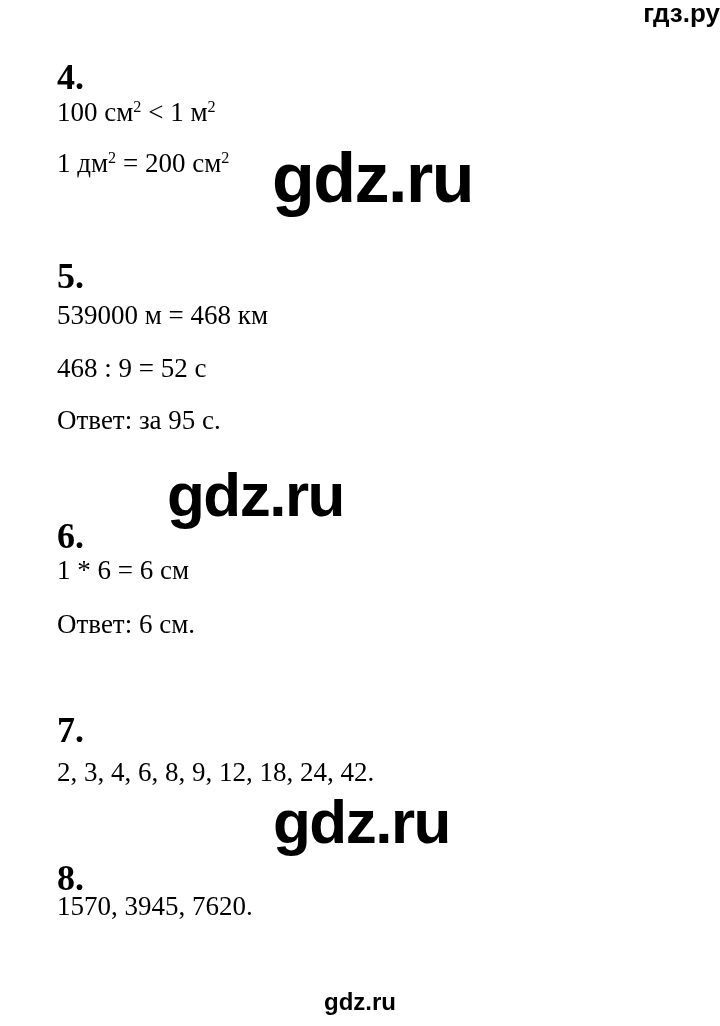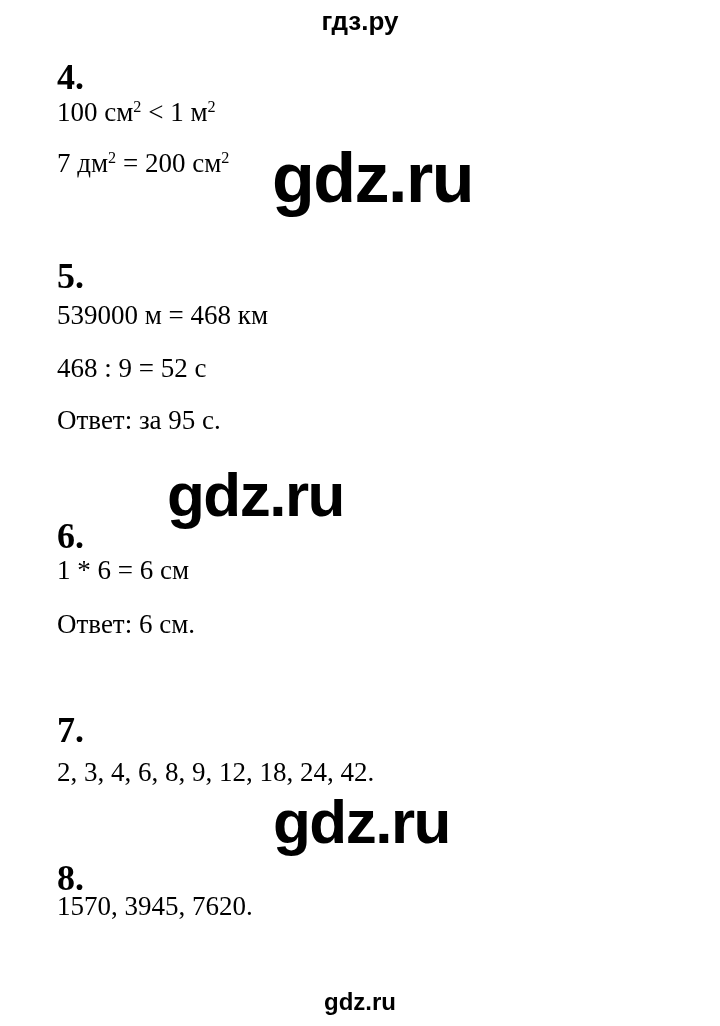--- a/index.html
+++ b/index.html
@@ -19,21 +19,21 @@
   .site-banner {
     position: absolute;
     left: 0;
     right: 0;
     text-align: center;
     font-family: "Liberation Sans", sans-serif;
     font-weight: bold;
     color: #000000;
     line-height: 1;
   }
-  .site-header { top: 8px; font-size: 26px; }
+  .site-header { top: 0; font-size: 26px; text-align: right; }
   .site-footer { top: 990px; font-size: 24px; }
   .pnum {
     position: absolute;
     left: 57px;
     font-size: 36px;
     font-weight: bold;
     line-height: 1.2;
     color: #000000;
     white-space: nowrap;
   }
@@ -68,21 +68,21 @@
 </head>
 <body>
 
 <div class="page">
 
   <div class="site-banner site-header">гдз.ру</div>
 
   <section>
     <div class="pnum" style="top:56px">4.</div>
     <div class="line" style="top:96px"><span>100 см</span><span class="sup">2</span><span> &lt; 1 м</span><span class="sup">2</span></div>
-    <div class="line" style="top:147px"><span>7 дм</span><span class="sup">2</span><span> = 200 см</span><span class="sup">2</span></div>
+    <div class="line" style="top:147px"><span>1 дм</span><span class="sup">2</span><span> = 200 см</span><span class="sup">2</span></div>
   </section>
 
   <div class="wm wm1">gdz.ru</div>
 
   <section>
     <div class="pnum" style="top:255px">5.</div>
     <div class="line" style="top:299px">539000 м = 468 км</div>
     <div class="line" style="top:352px">468 : 9 = 52 с</div>
     <div class="line" style="top:404px">Ответ: за 95 с.</div>
   </section>

